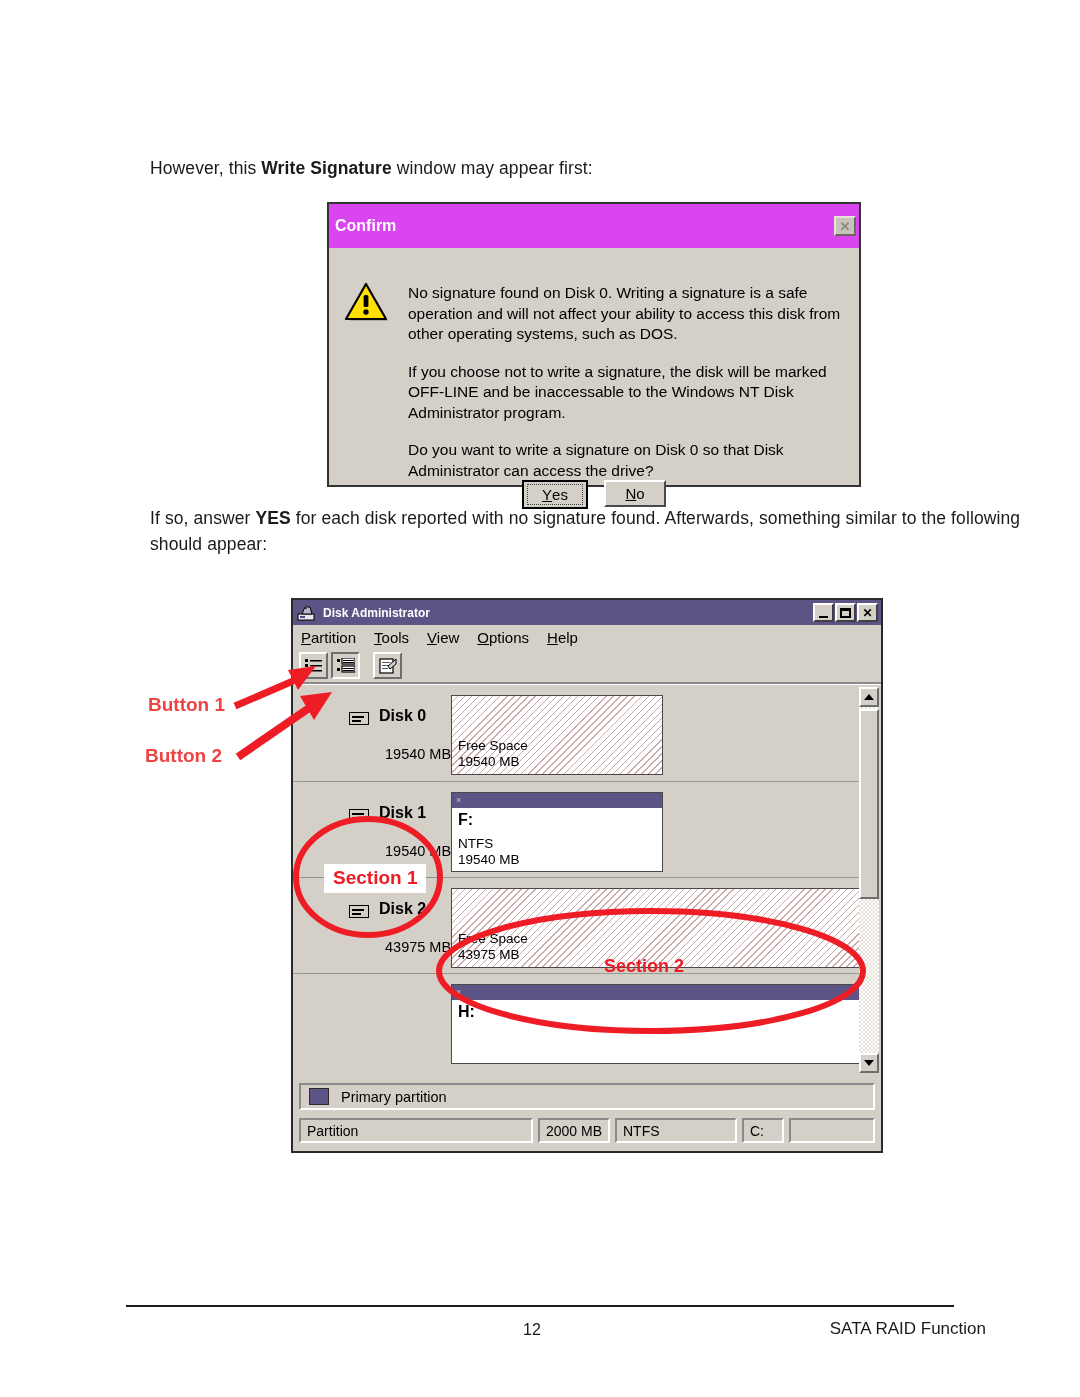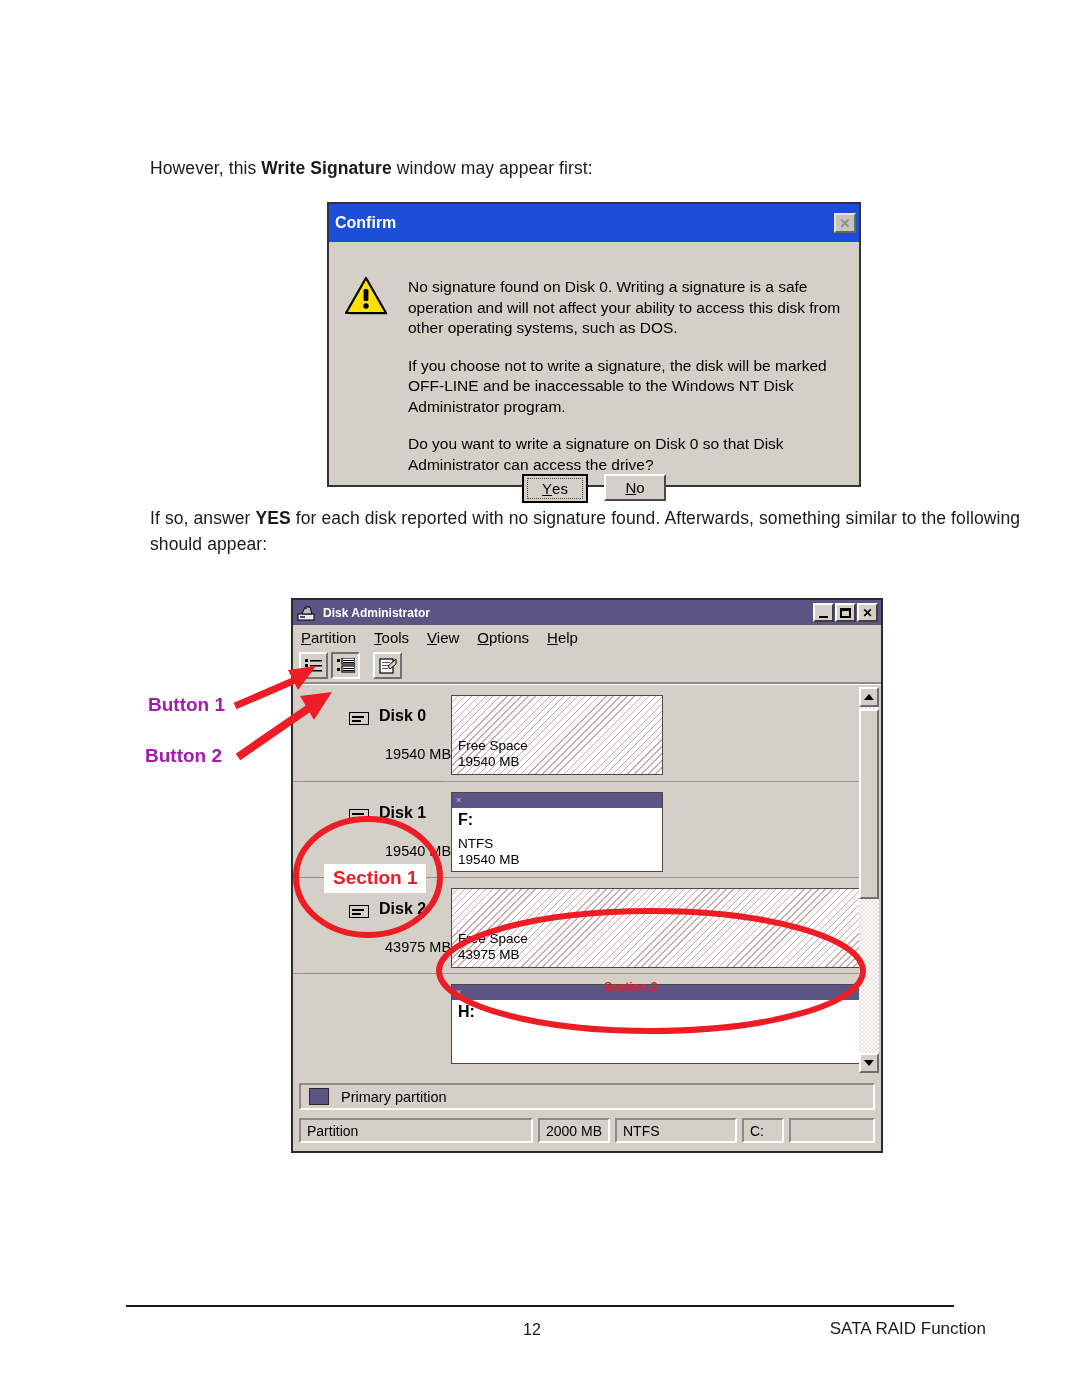--- a/index.html
+++ b/index.html
@@ -71,23 +71,23 @@
   
   #confirm-dialog {
     left: 327px;
     top: 202px;
     width: 534px;
     height: 285px;
     border: 2px solid #333;
     background: #d4d0c8;
   }
   #confirm-dialog .titlebar {
-    height: 38px;
+    height: 44px;
     font-size: 16px;
-    background: #1d4ed8;
+    background: #d946ef;
   }
   #confirm-close {
     width: 22px; height: 20px;
     background: #c8c4bc;
     border-top: 2px solid #e8e4dc;
     border-left: 2px solid #e8e4dc;
     border-right: 2px solid #6b6760;
     border-bottom: 2px solid #6b6760;
     display:flex;align-items:center;justify-content:center;
     box-sizing:border-box;
@@ -418,21 +418,21 @@
   }
   #sbc-partition { width: 234px; }
   #sbc-size { width: 72px; }
   #sbc-fs { width: 122px; }
   #sbc-letter { width: 42px; }
   #sbc-rest { flex: 1; }
 
   
   .annot-label {
     position: absolute;
-    color: #a21caf;
+    color: #ef4444;
     font-weight: bold;
     font-size: 19px;
     font-family: "Liberation Sans", sans-serif;
     white-space: nowrap;
   }
   #btn1-label { left: 148px; top: 694px; }
   #btn2-label { left: 145px; top: 745px; }
 
   #annot-layer {
     position: absolute;
@@ -447,22 +447,22 @@
     font-weight: bold;
     font-size: 19px;
     white-space: nowrap;
   }
   #section1-label {
     left: 324px; top: 864px;
     background: #ffffff;
     padding: 3px 9px 4px 9px;
   }
   #section2-label {
-    left: 604px; top: 980px;
-    font-size: 12px;
+    left: 604px; top: 956px;
+    font-size: 18px;
     text-align: right;
   }
 
   
   #footer-rule {
     position: absolute;
     left: 126px; right: 126px;
     top: 1305px;
     border-top: 2px solid #1a1a1a;
   }

